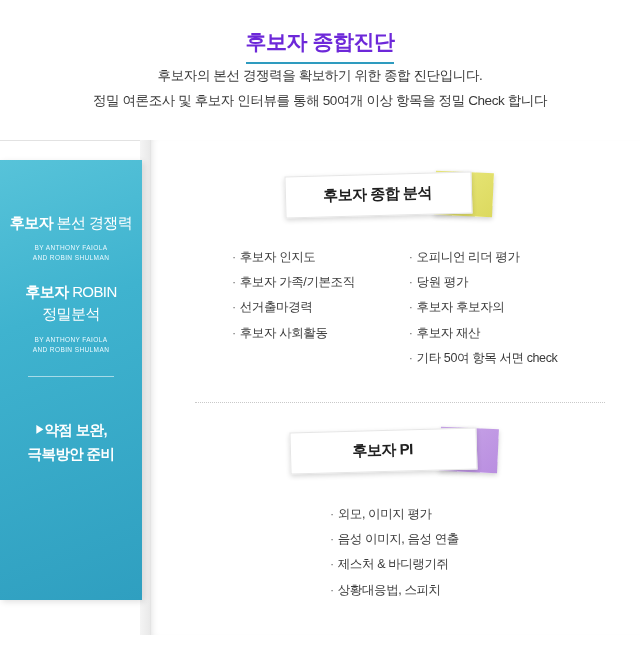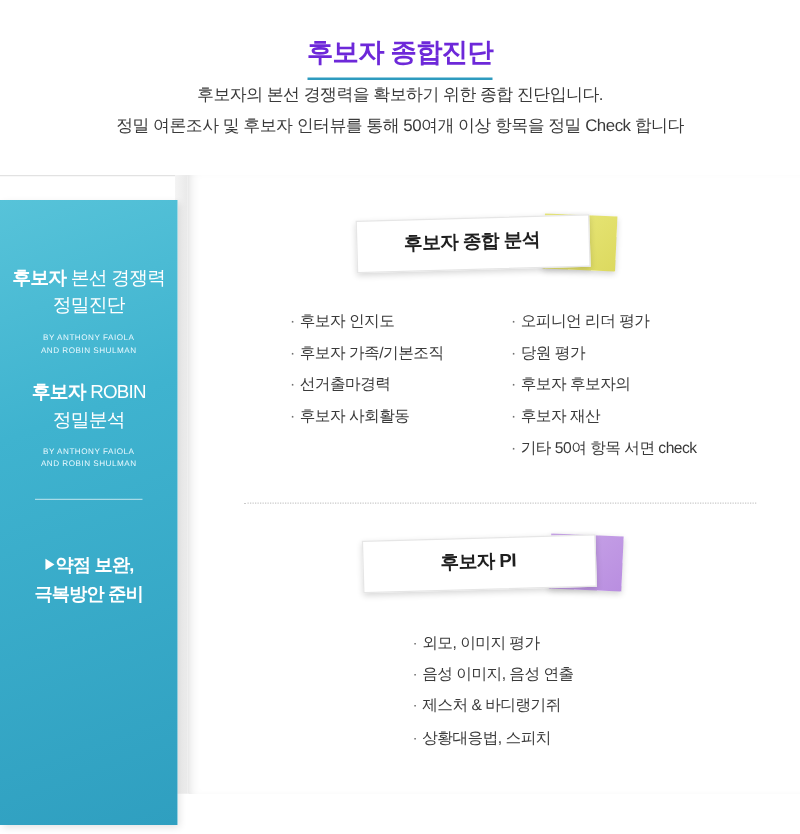--- a/index.html
+++ b/index.html
@@ -64,21 +64,21 @@
     left: 140px; top: 0;
     width: 10px; height: 495px;
     background: linear-gradient(to right, #f4f4f4, #e9e9e9);
   }
 
   
   .cover {
     position: absolute;
     left: 0; top: 20px;
     width: 142px;
-    height: 500px;
+    height: 440px;
     background: linear-gradient(160deg, #57c3d9 0%, #3fb3cf 35%, #2f9fc0 100%);
     color: #ffffff;
     text-align: center;
     box-shadow: 2px 2px 6px rgba(0,0,0,0.12);
   }
   .cover-inner { padding-top: 52px; }
   .cover-line1 {
     font-size: 15px;
     font-weight: bold;
     letter-spacing: -0.6px;
@@ -190,21 +190,20 @@
 <div class="book">
   <div class="page-top-line"></div>
   <div class="left-shadow-strip"></div>
   <div class="right-page"></div>
 
   <div class="cover">
     <div class="cover-inner">
       <div class="cover-line1">
         <span>후보자</span><span class="light"> 본선 경쟁력</span>
       </div>
-      <div class="cover-line2">정밀진단</div>
       <div class="cover-credit" style="white-space:pre-line">BY ANTHONY FAIOLA
 AND ROBIN SHULMAN</div>
 
       <div class="cover-block2">
         <div class="cover-line1">
           <span>후보자</span><span class="light"> ROBIN</span>
         </div>
         <div class="cover-line2">정밀분석</div>
         <div class="cover-credit" style="white-space:pre-line">BY ANTHONY FAIOLA
 AND ROBIN SHULMAN</div>

